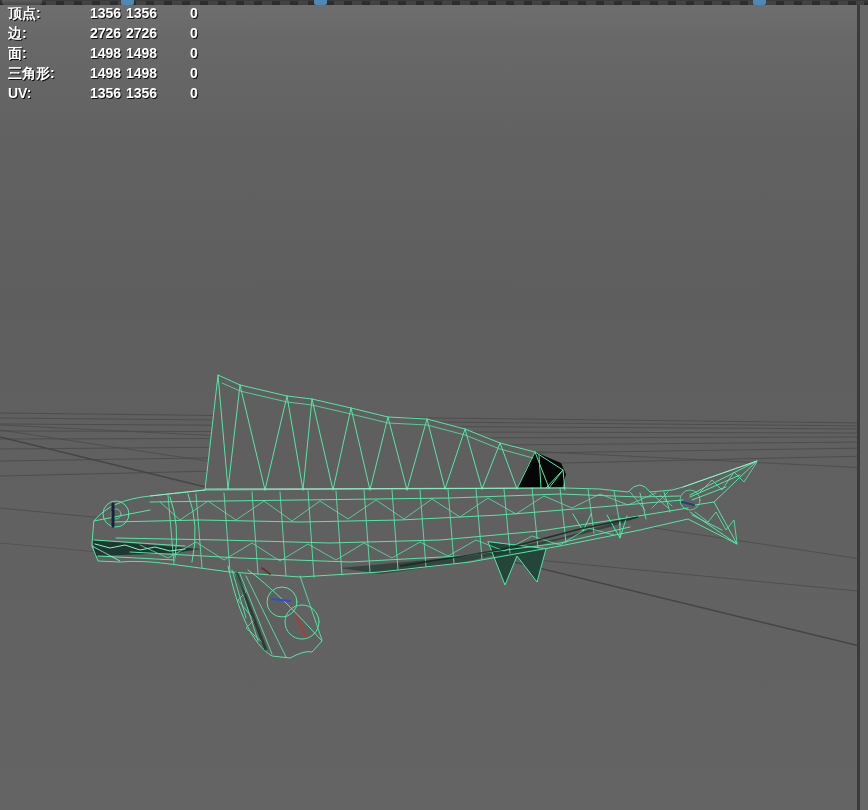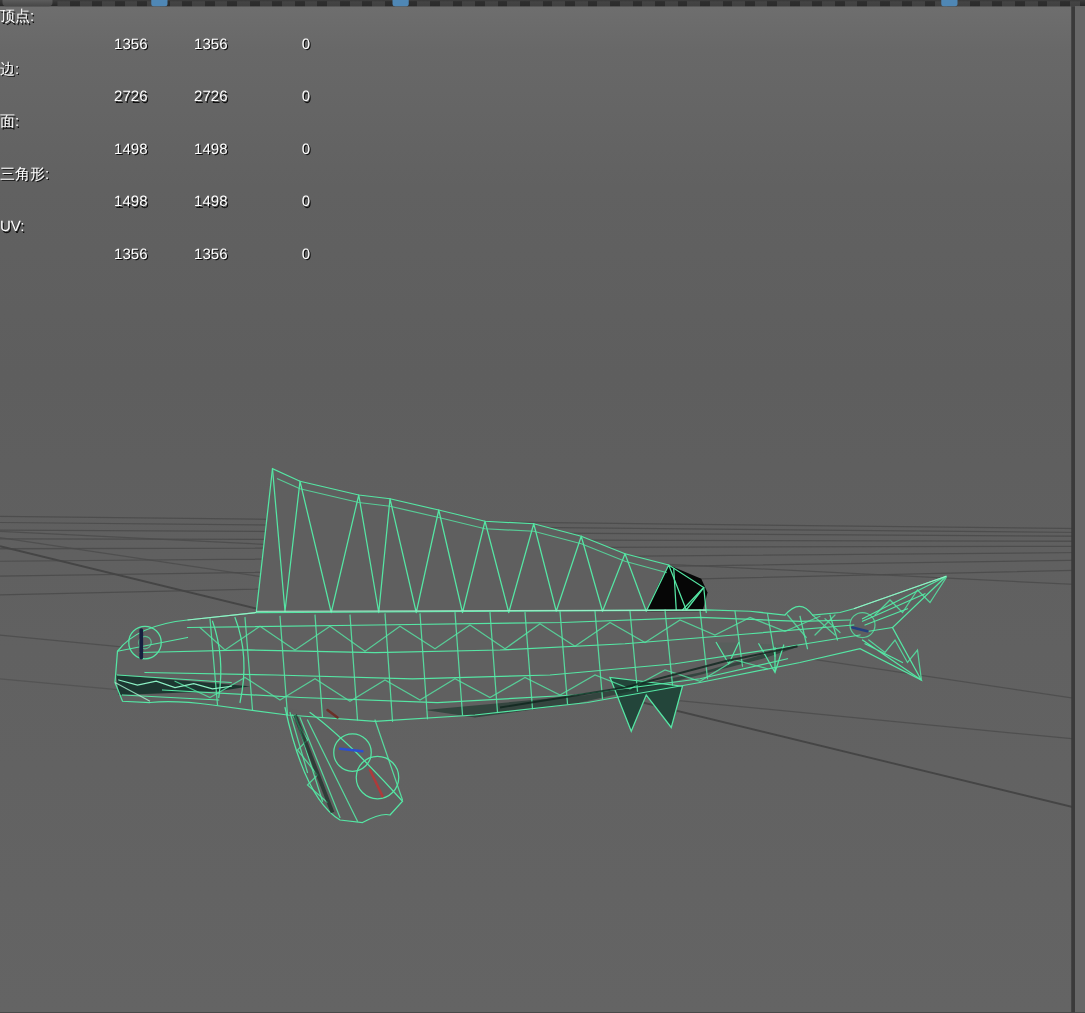--- a/index.html
+++ b/index.html
@@ -21,27 +21,27 @@
   #topbar .nub-left{
     position:absolute;left:2px;top:0;width:40px;height:5px;
     background:linear-gradient(180deg,#5c5c5c,#474747);border-radius:0 0 3px 3px;
   }
   .bluenub{position:absolute;top:0;height:5px;width:13px;border-radius:0 0 2px 2px;}
   
   #right-border{position:absolute;top:5px;right:8px;width:3px;height:805px;background:#3a3a3a;}
   #right-strip{position:absolute;top:5px;right:0;width:8px;height:805px;background:#676767;}
   
   #hud{
-    position:absolute;left:0;top:3px;color:#ffffff;
-    font-size:12px;font-weight:normal;line-height:20px;
+    position:absolute;left:8px;top:3px;color:#ffffff;
+    font-size:14px;font-weight:bold;line-height:20px;
     text-shadow:1px 1px 0 rgba(0,0,0,0.85);
   }
   .hud-row{display:grid;grid-template-columns:82px 36px 64px 66px;}
   .hud-label{text-align:left;}
-  .hud-val{text-align:right;margin-top:22px;}
+  .hud-val{}
   
   #scene{position:absolute;left:0;top:0;}
 </style>
 </head>
 <body>
 
 <div id="stage">
 
   <div id="topbar">
     <div class="nub-left"></div>

